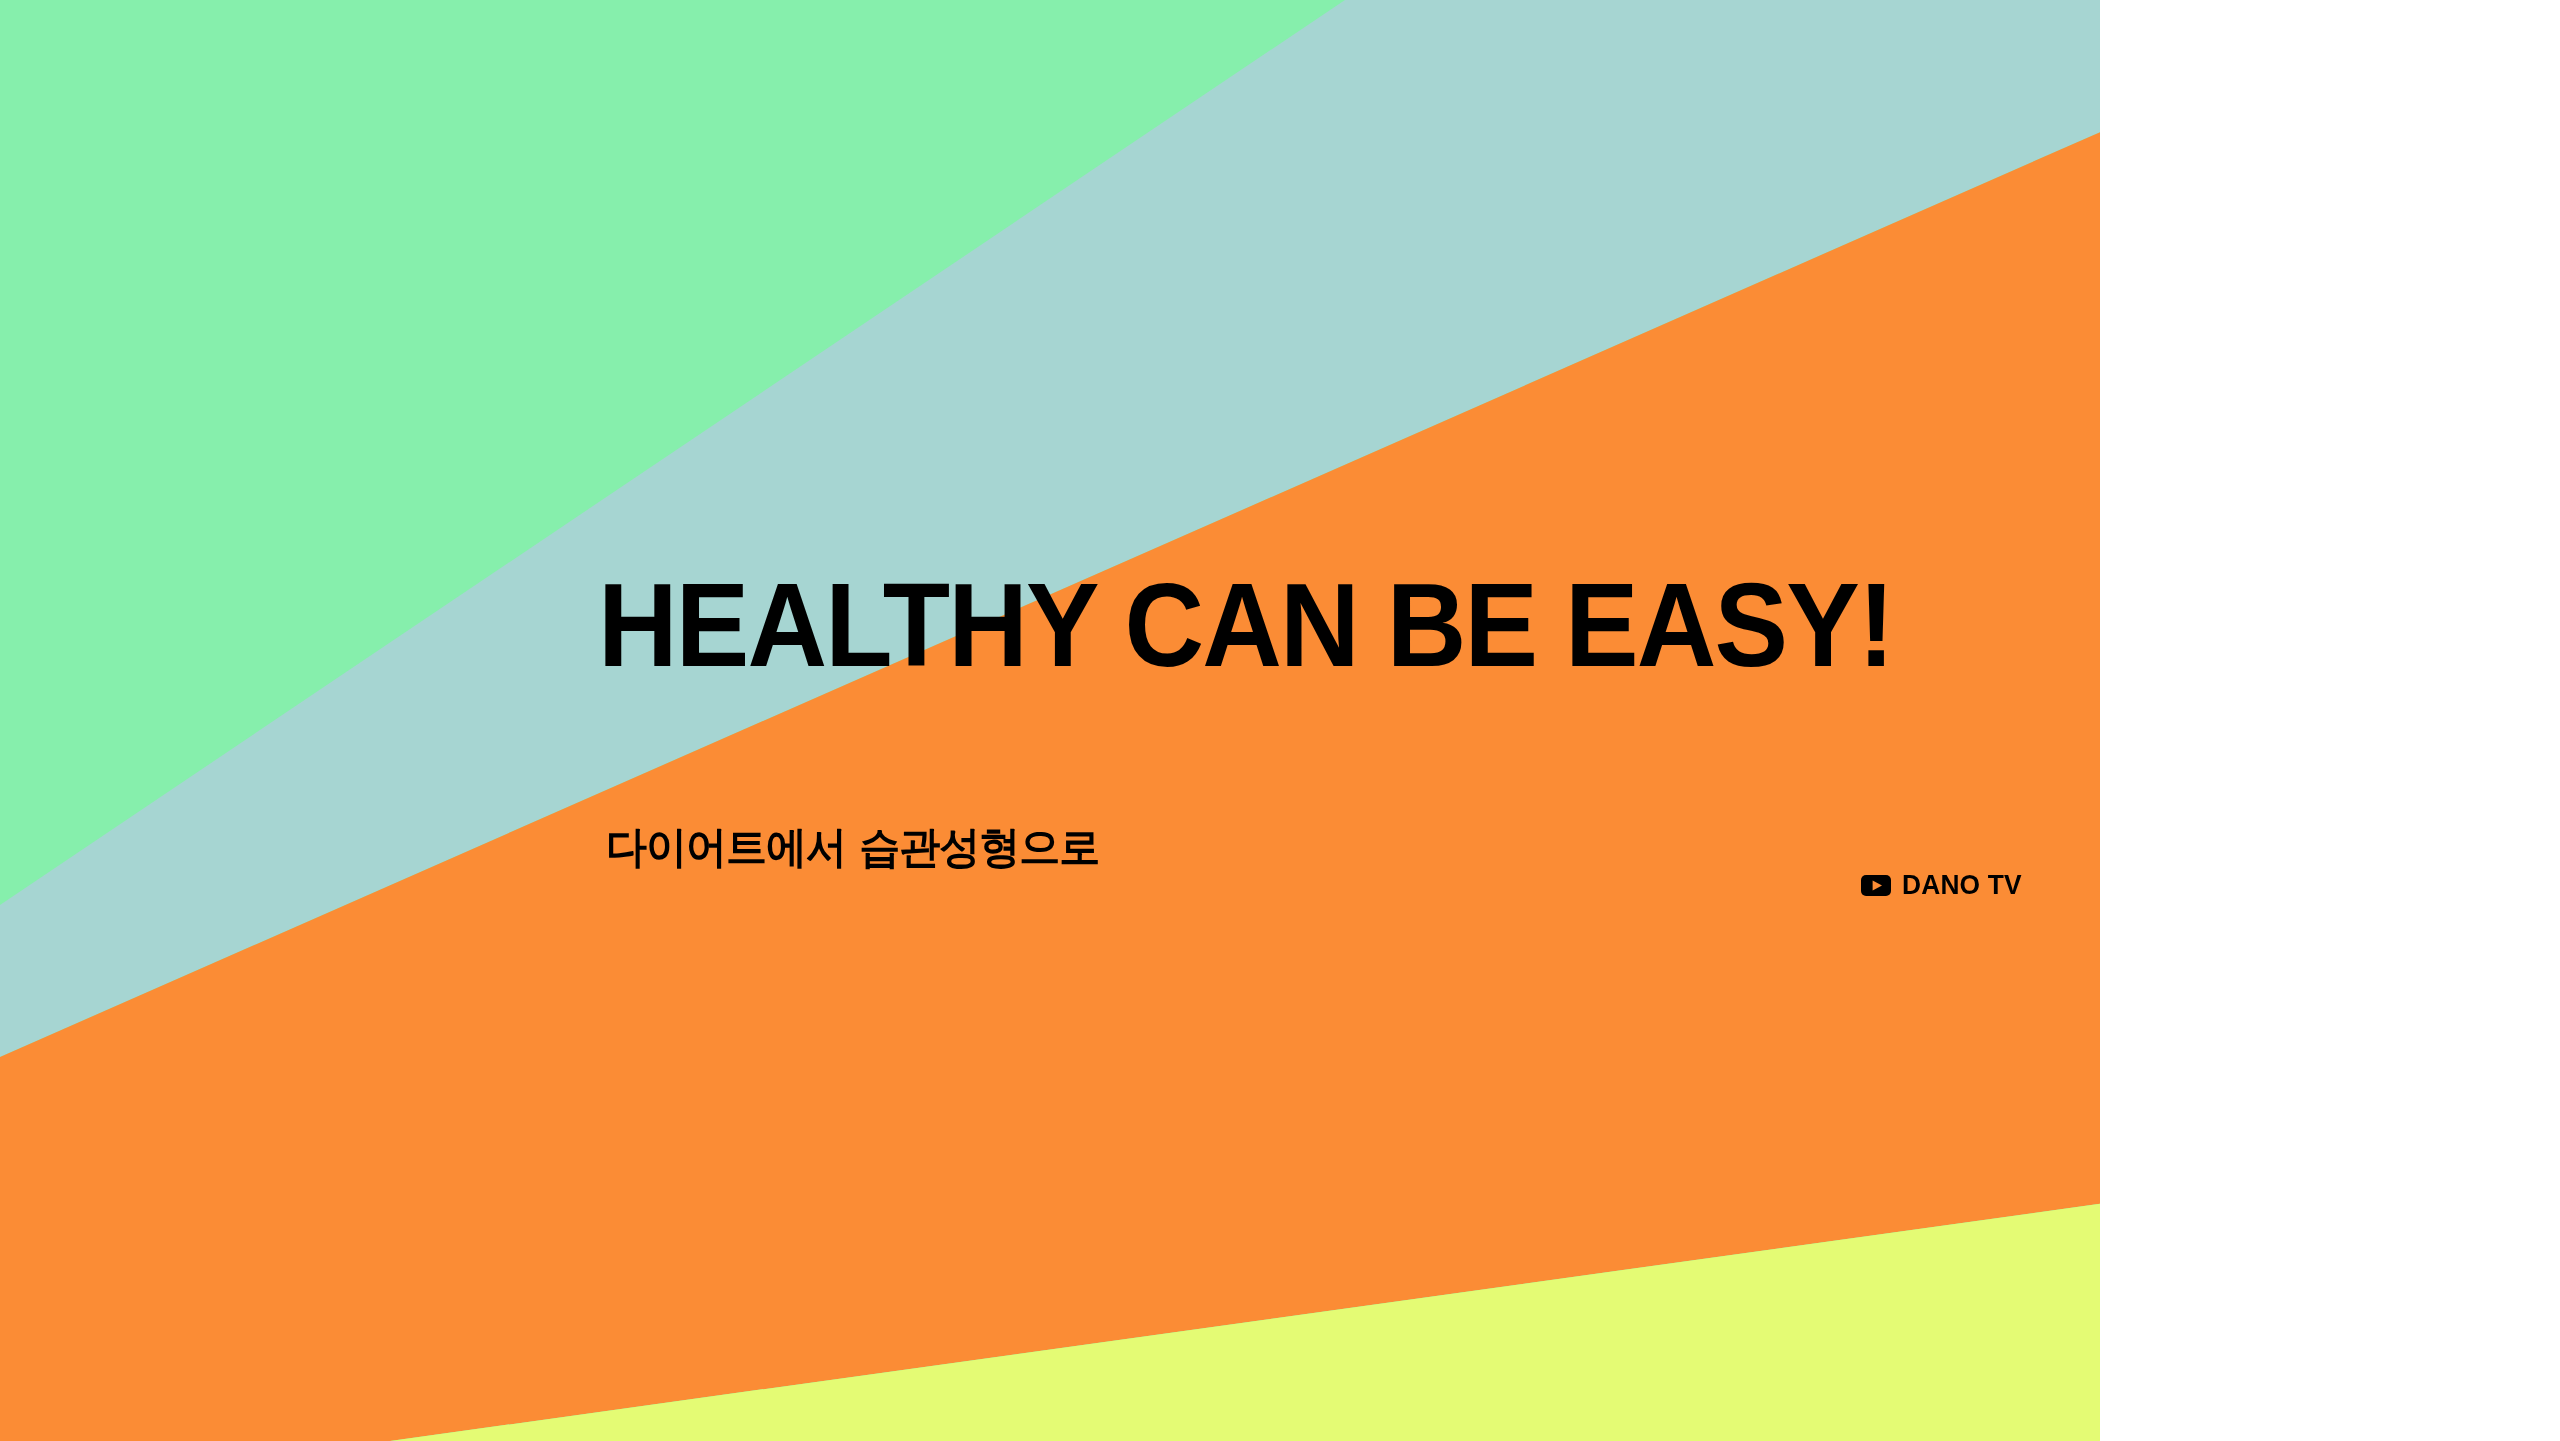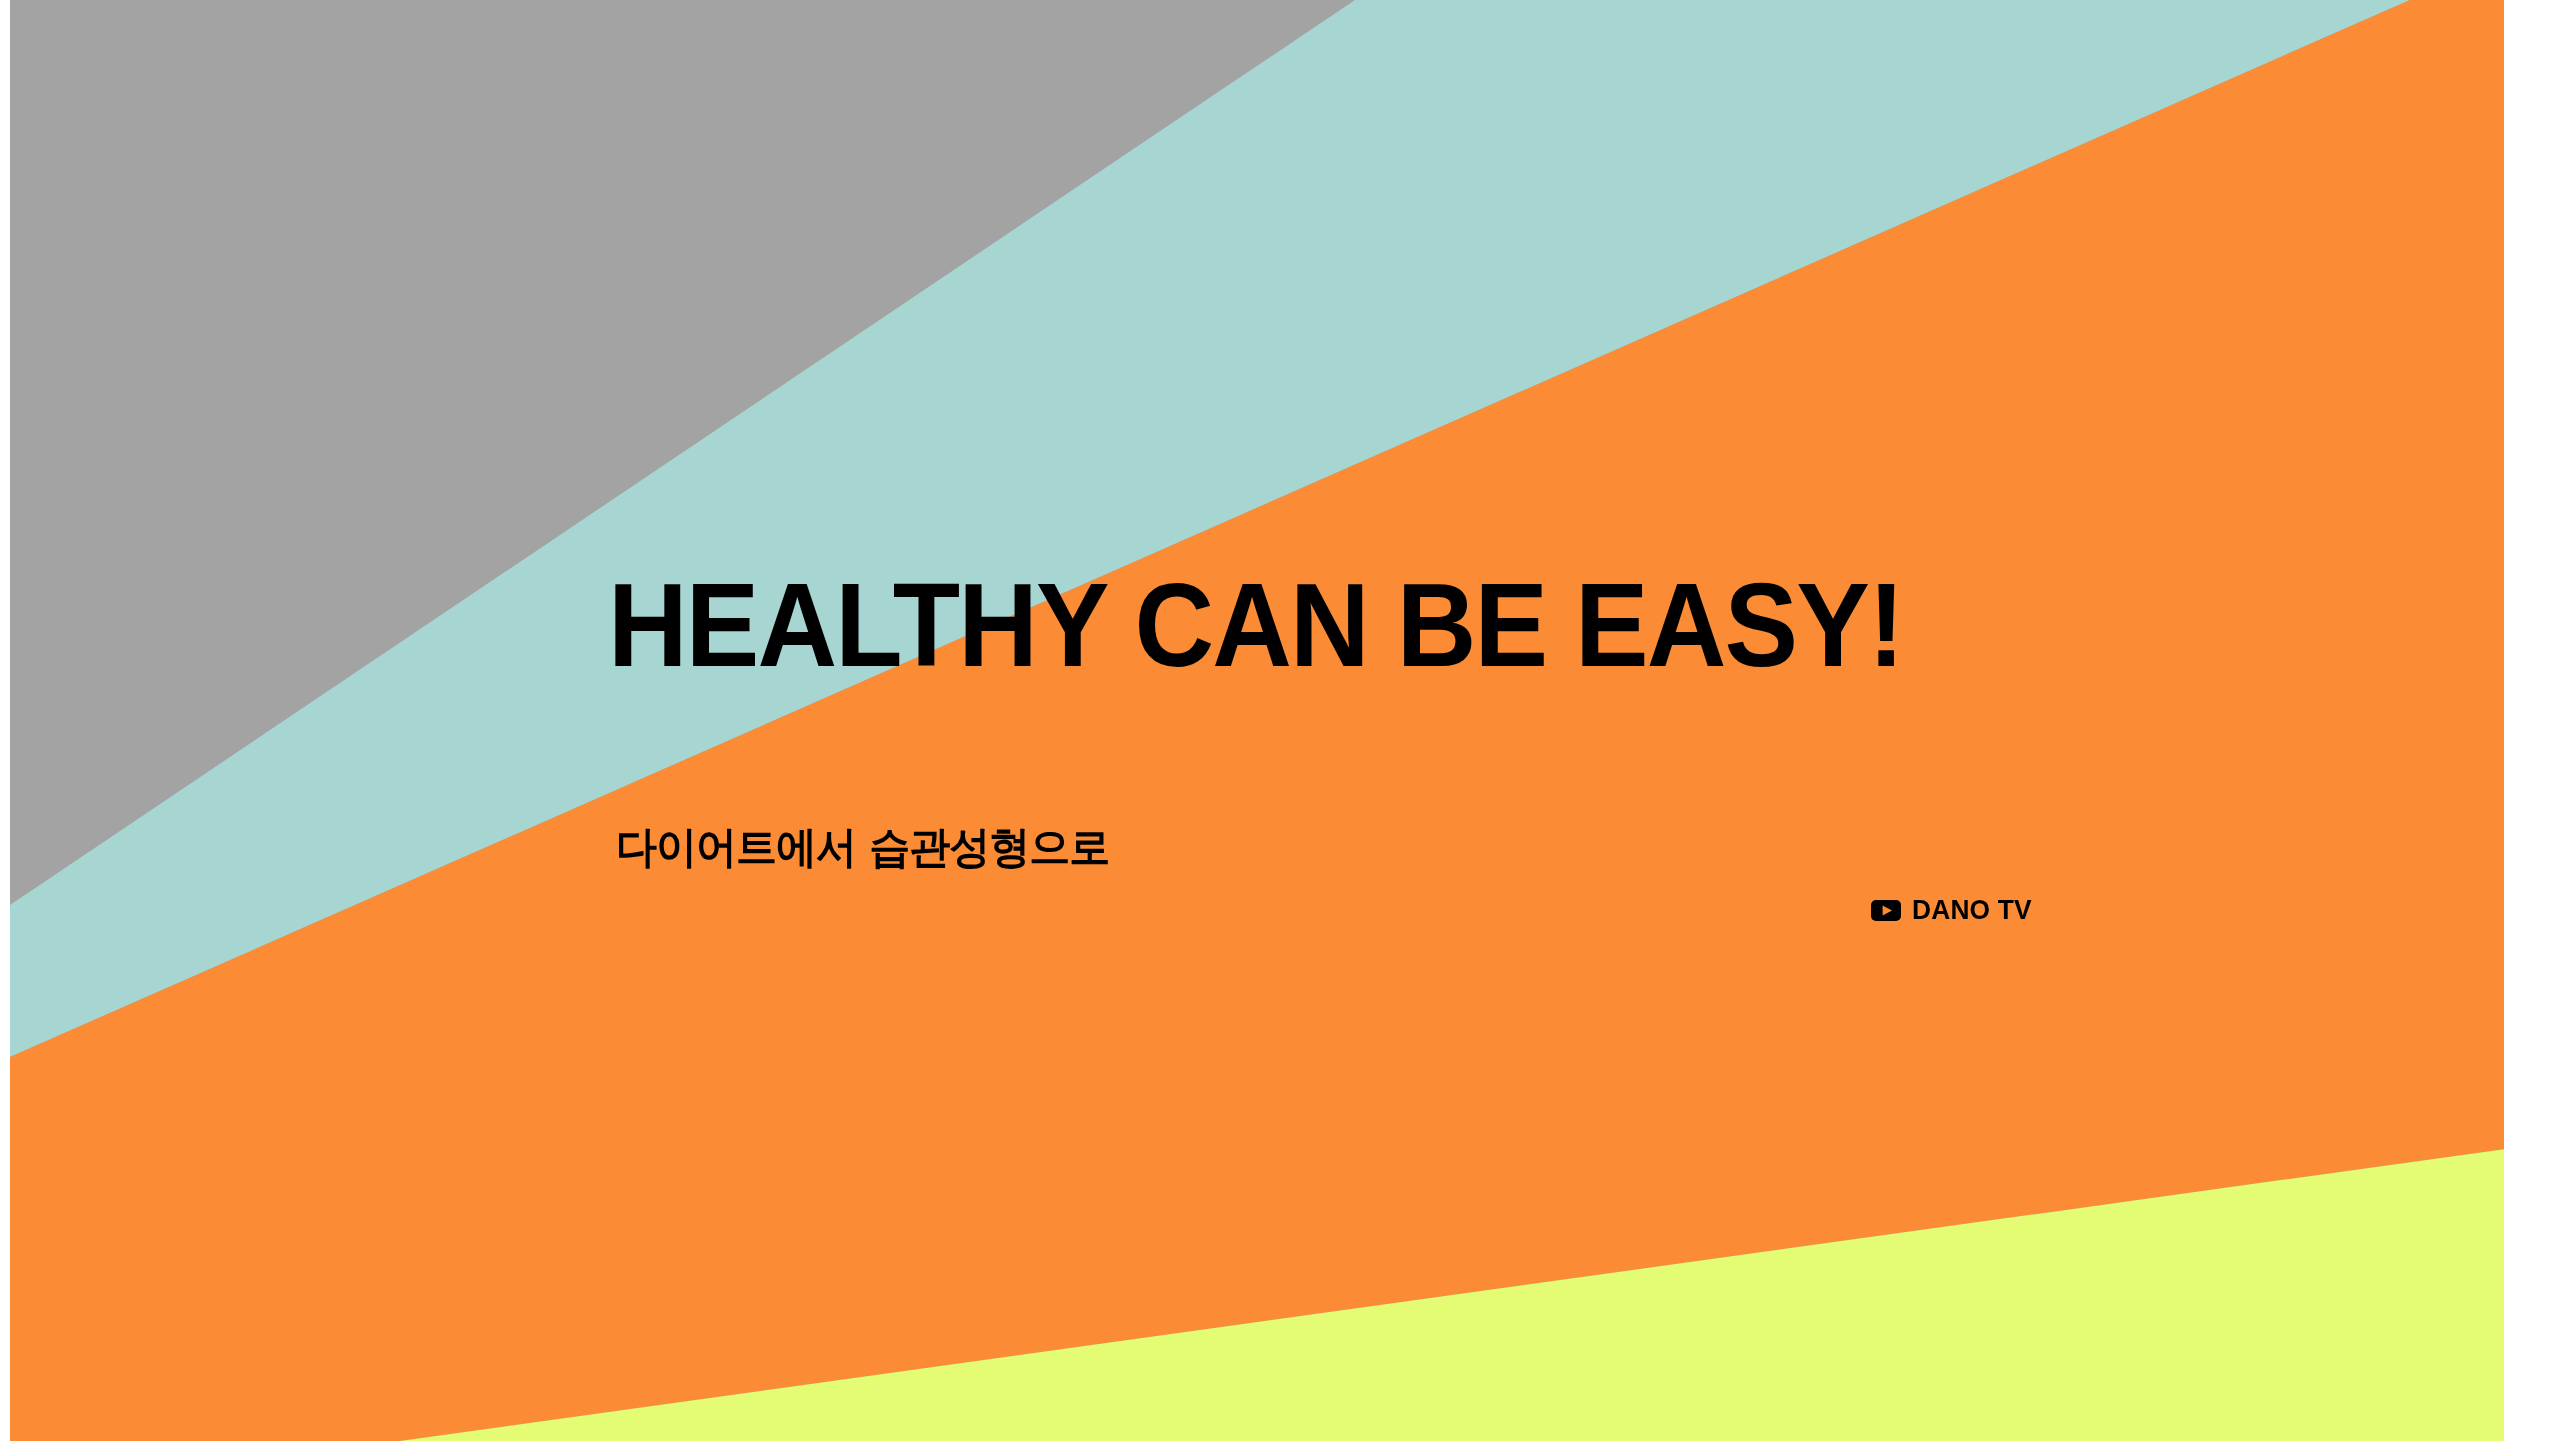--- a/index.html
+++ b/index.html
@@ -5,26 +5,25 @@
 <style>
   html, body {
     margin: 0;
     padding: 0;
     background: #ffffff;
   }
 
   
   .stage {
     position: relative;
-    width: 2494px;
+    width: 2100px;
     height: 1441px;
     overflow: hidden;
-    background: #a3a3a3;           
+    background: #86efac;           
     font-family: "Liberation Sans", "DejaVu Sans", sans-serif;
-    margin-left: 10px;
     -webkit-font-smoothing: antialiased;
   }
 
   
   .band {
     position: absolute;
     inset: 0;
     width: 100%;
     height: 100%;
   }
@@ -103,21 +102,21 @@
     letter-spacing: -1.0px;
     white-space: nowrap;
     transform: scaleY(1.06);
     transform-origin: left top;
   }
 
   
   .channel {
     position: absolute;
     left: 1861px;
-    top: 896px;
+    top: 871px;
     display: flex;
     align-items: center;
     gap: 11px;
     white-space: nowrap;
   }
 
   .channel__play {
     display: block;
     width: 30px;
     height: 21px;

